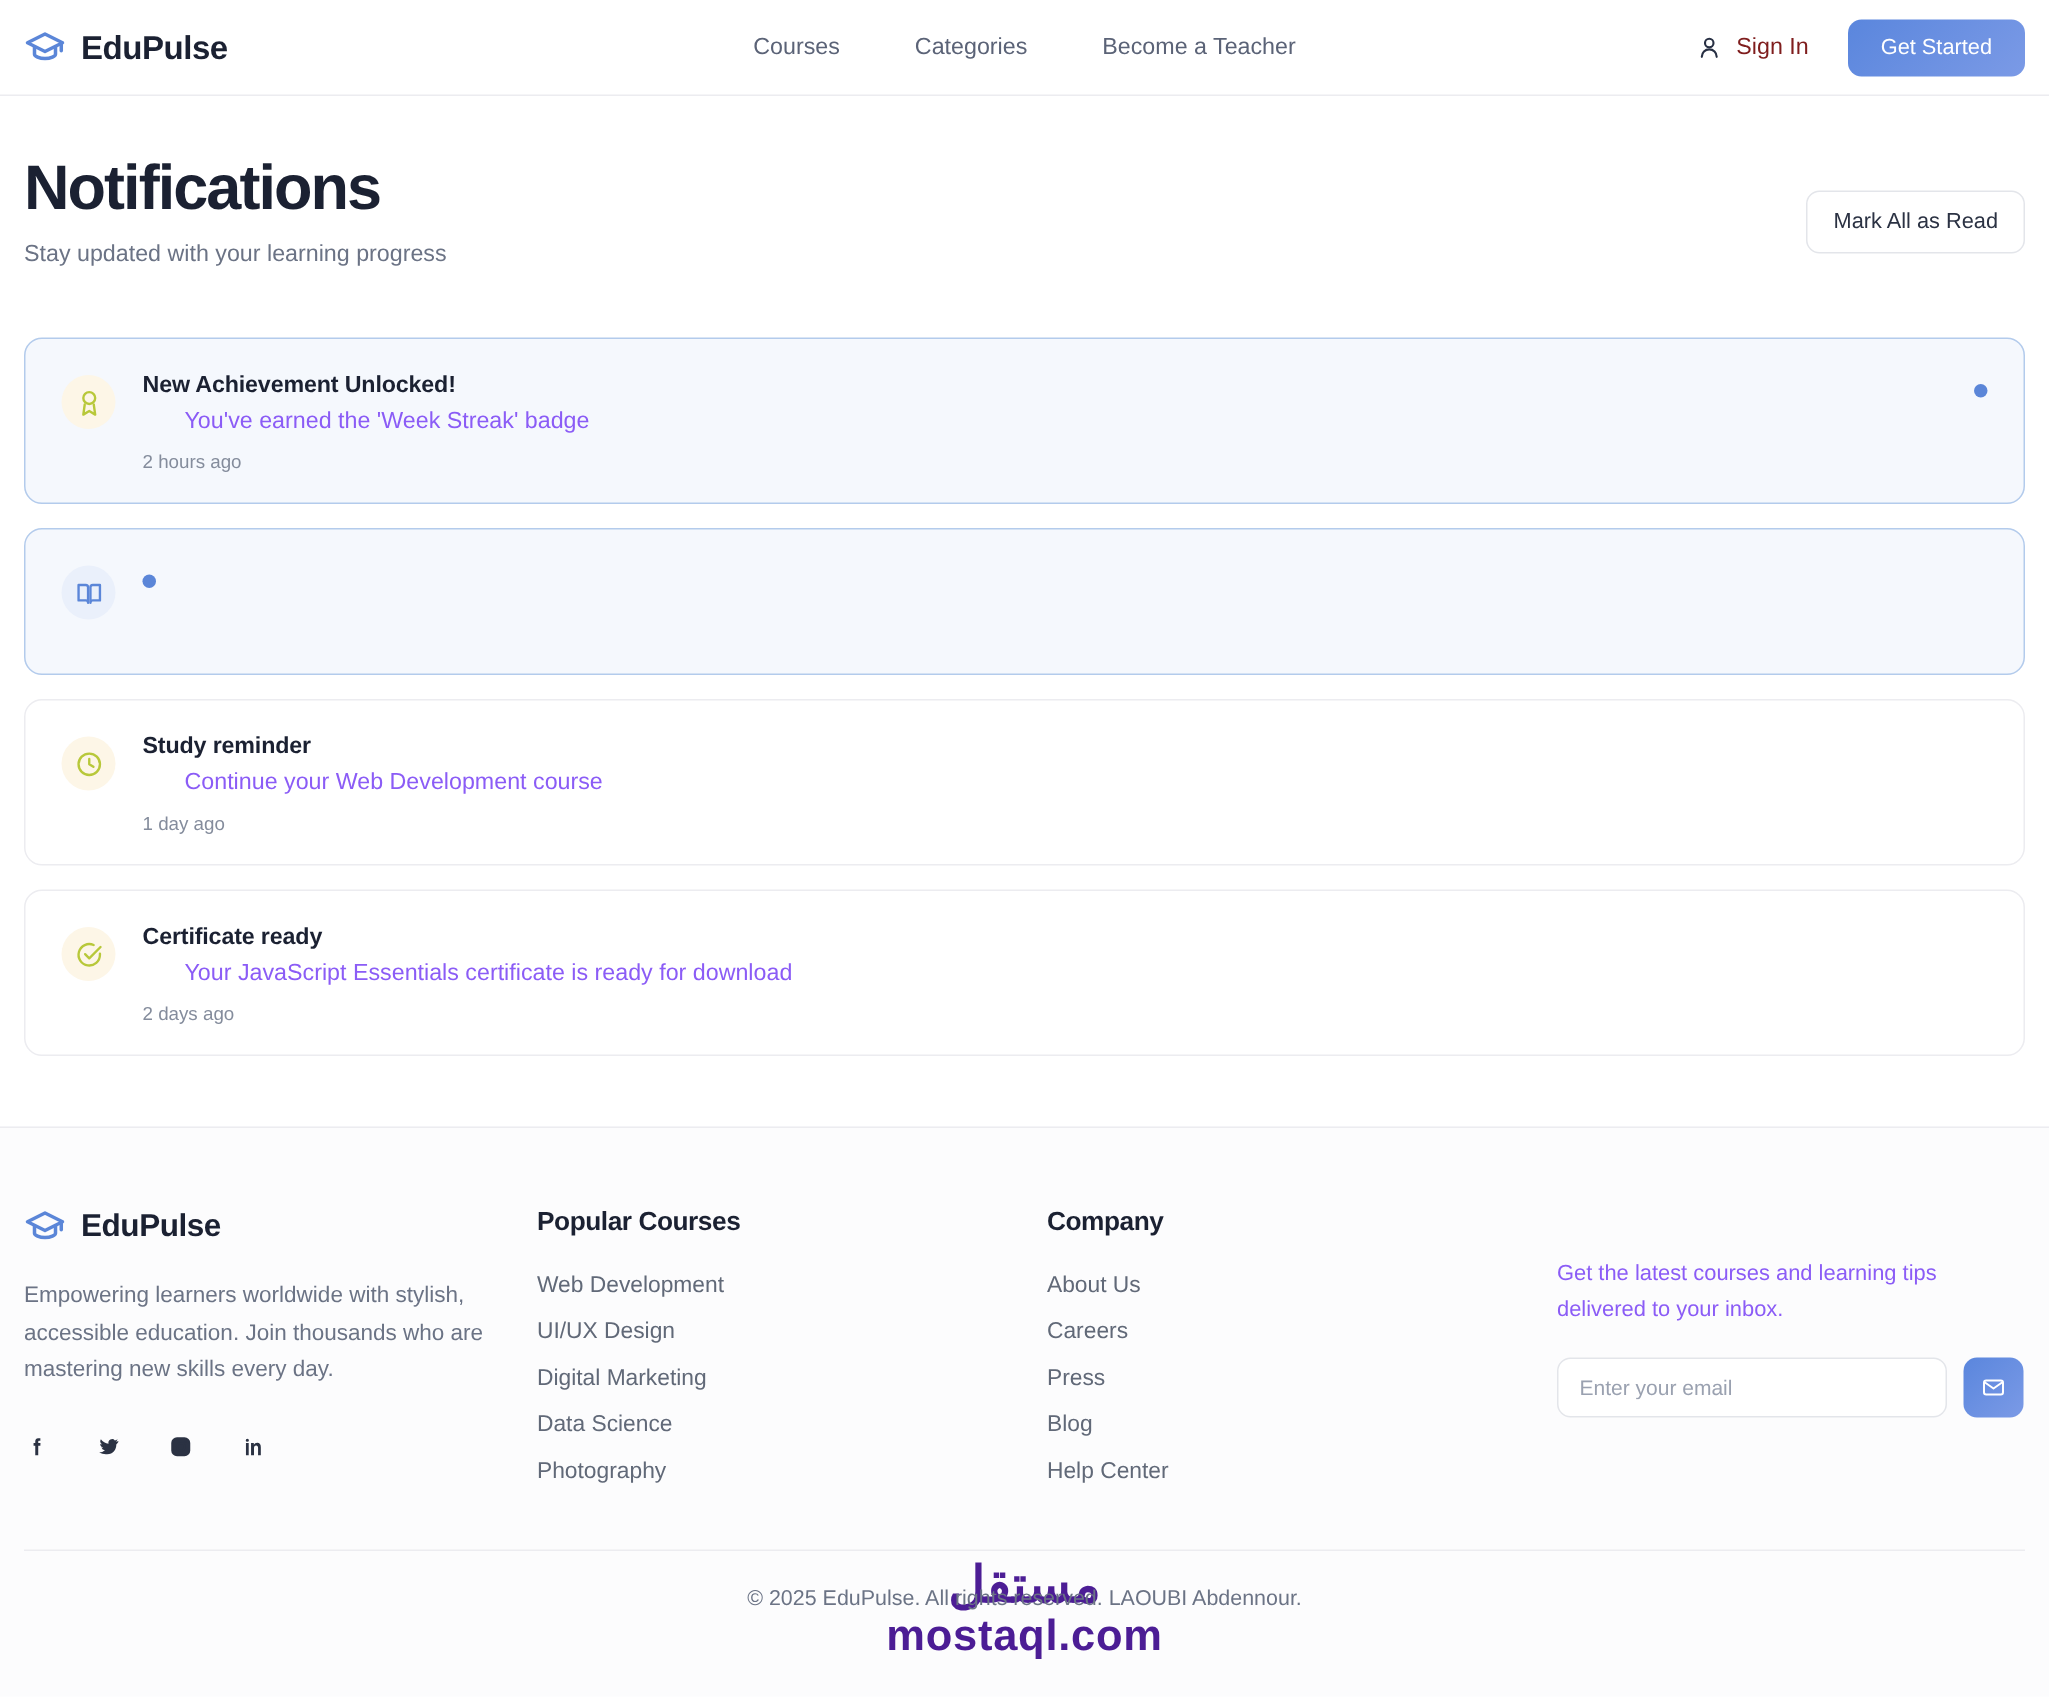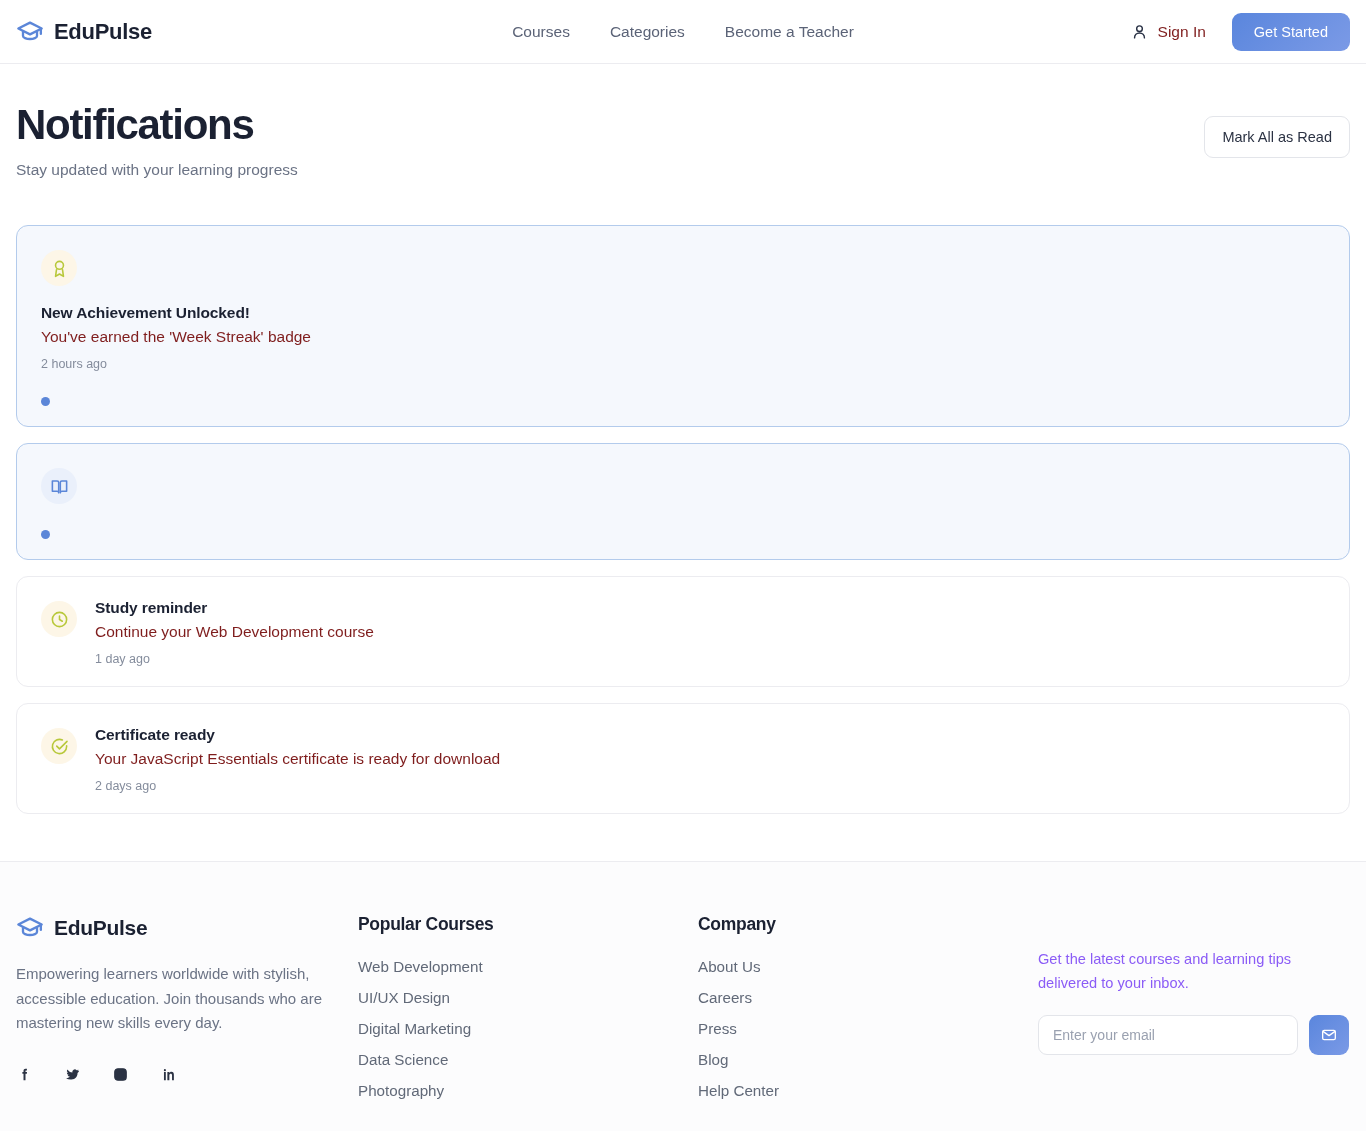--- a/index.html
+++ b/index.html
@@ -35,21 +35,21 @@
     color: #1b2132;
     letter-spacing: -0.3px;
   }
   .cap-icon { width: 28px; height: 28px; display: block; }
 
   .nav-links {
     position: absolute;
     left: 50%;
     transform: translateX(-50%);
     display: flex;
-    gap: 40px;
+    gap: 50px;
   }
   .nav-link {
     font-size: 15.5px;
     color: #5b6377;
     cursor: pointer;
     white-space: nowrap;
   }
 
   .nav-right {
     margin-left: auto;
@@ -75,21 +75,21 @@
     border-radius: 9px;
     padding: 11px 22px;
     cursor: pointer;
     font-family: inherit;
   }
 
   
   .page-head {
     padding: 38px 16px 0 16px;
     display: flex;
-    align-items: flex-start;
+    align-items: center;
   }
   .page-title {
     font-size: 42px;
     font-weight: bold;
     color: #1b2132;
     letter-spacing: -1.3px;
     line-height: 1.1;
   }
   .page-sub {
     font-size: 15.5px;
@@ -122,21 +122,20 @@
     border-radius: 12px;
     padding: 22px 24px 20px 24px;
     display: flex;
     gap: 18px;
     cursor: pointer;
     min-height: 98px;
   }
   .notif-card.unread {
     background: #f5f8fd;
     border: 1px solid #b3cbec;
-    flex-direction: column;
   }
   .notif-card.read {
     background: #ffffff;
     border: 1px solid #ececf0;
   }
   .notif-ico-wrap {
     width: 36px;
     height: 36px;
     border-radius: 50%;
     flex: 0 0 36px;
@@ -151,22 +150,23 @@
 
   .notif-body { flex: 1 1 auto; }
   .notif-title {
     font-size: 15.5px;
     font-weight: bold;
     color: #1b2132;
     letter-spacing: -0.1px;
   }
   .notif-msg {
     font-size: 15.5px;
-    color: #7f1d1d;
+    color: #8b5cf6;
     margin-top: 6px;
+    margin-left: 28px;
   }
   .notif-time {
     font-size: 12.5px;
     color: #848c9c;
     margin-top: 11px;
   }
   .unread-dot {
     width: 9px;
     height: 9px;
     border-radius: 50%;

